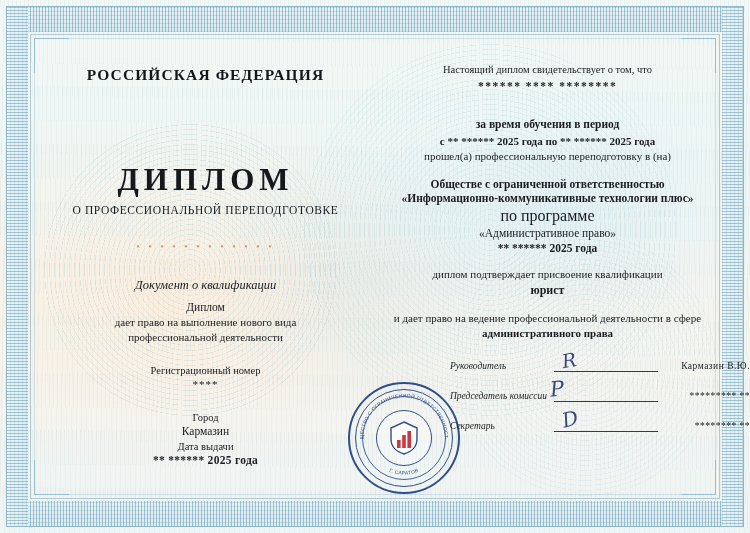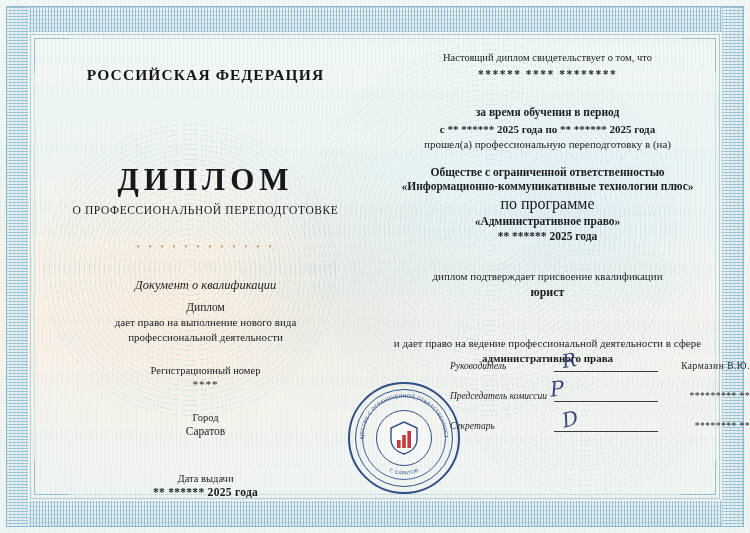--- a/index.html
+++ b/index.html
@@ -205,49 +205,49 @@
     font-size: 10.5px;
     color: #1b1c20;
   }
   .city-value {
     margin-top: 2px;
     font-size: 11.5px;
     color: #1b1c20;
   }
 
   .date-label {
-    margin-top: 36px;
+    margin-top: 4px;
     font-size: 10.5px;
     color: #1b1c20;
   }
   .date-value {
     margin-top: 2px;
     font-size: 11.5px;
     font-weight: bold;
     letter-spacing: 0.3px;
     color: #1b1c20;
   }
 
   
   .r-line { color: #1b1c20; }
 
-  .rt-1 { margin-top: 4px; font-size: 10.5px; font-family: Liberation Serif, serif; }
+  .rt-1 { margin-top: 16px; font-size: 10.5px; font-family: Liberation Serif, serif; }
   .rt-2 { margin-top: 5px; font-size: 11.5px; font-weight: bold; letter-spacing: 1.5px; }
   .rt-3 { margin-top: 26px; font-size: 11.5px; font-weight: bold; }
   .rt-4 { margin-top: 5px; font-size: 11px; font-weight: bold; }
   .rt-5 { margin-top: 3px; font-size: 11px; }
   .rt-6 { margin-top: 16px; font-size: 11.5px; font-weight: bold; text-align: center; }
   .rt-7 { margin-top: 2px; font-size: 11.5px; font-weight: bold; }
   .rt-8 { margin-top: 3px; font-size: 16px; }
-  .rt-9 { margin-top: 2px; font-size: 11.5px; font-weight: bold; }
+  .rt-9 { margin-top: 2px; font-size: 11.5px; font-weight: normal; }
   .rt-10 { margin-top: 34px; font-size: 11.5px; font-weight: bold; }
   .rt-11 { margin-top: 3px; font-size: 11.5px; font-weight: bold; }
-  .rt-12 { margin-top: 28px; font-size: 11px; }
+  .rt-12 { margin-top: 14px; font-size: 11px; }
   .rt-13 { margin-top: 3px; font-size: 12px; font-weight: bold; }
-  .rt-14 { margin-top: 37px; font-size: 11px; }
+  .rt-14 { margin-top: 14px; font-size: 11px; }
   .rt-15 { margin-top: 3px; font-size: 11px; font-weight: bold; }
 
   
   .sig-block {
     position: absolute;
     left: 60%;
     top: 355px;
     width: 300px;
     font-size: 9.5px;
     color: #1b1c20;
@@ -390,21 +390,21 @@
 
       <div class="qual-heading">Документ о квалификации</div>
       <div class="qual-line1">Диплом</div>
       <div class="qual-line2" style="white-space: pre-line;">дает право на выполнение нового вида
 профессиональной деятельности</div>
 
       <div class="reg-label">Регистрационный номер</div>
       <div class="reg-value">****</div>
 
       <div class="city-label">Город</div>
-      <div class="city-value">Саратов</div>
+      <div class="city-value">Кармазин</div>
 
       <div class="date-label">Дата выдачи</div>
       <div class="date-value">** ****** 2025 года</div>
     </div>
 
     <div class="col-right">
       <div class="r-line rt-1">Настоящий диплом свидетельствует о том, что</div>
       <div class="r-line rt-2">****** **** ********</div>
 
       <div class="r-line rt-3">за время обучения в период</div>

